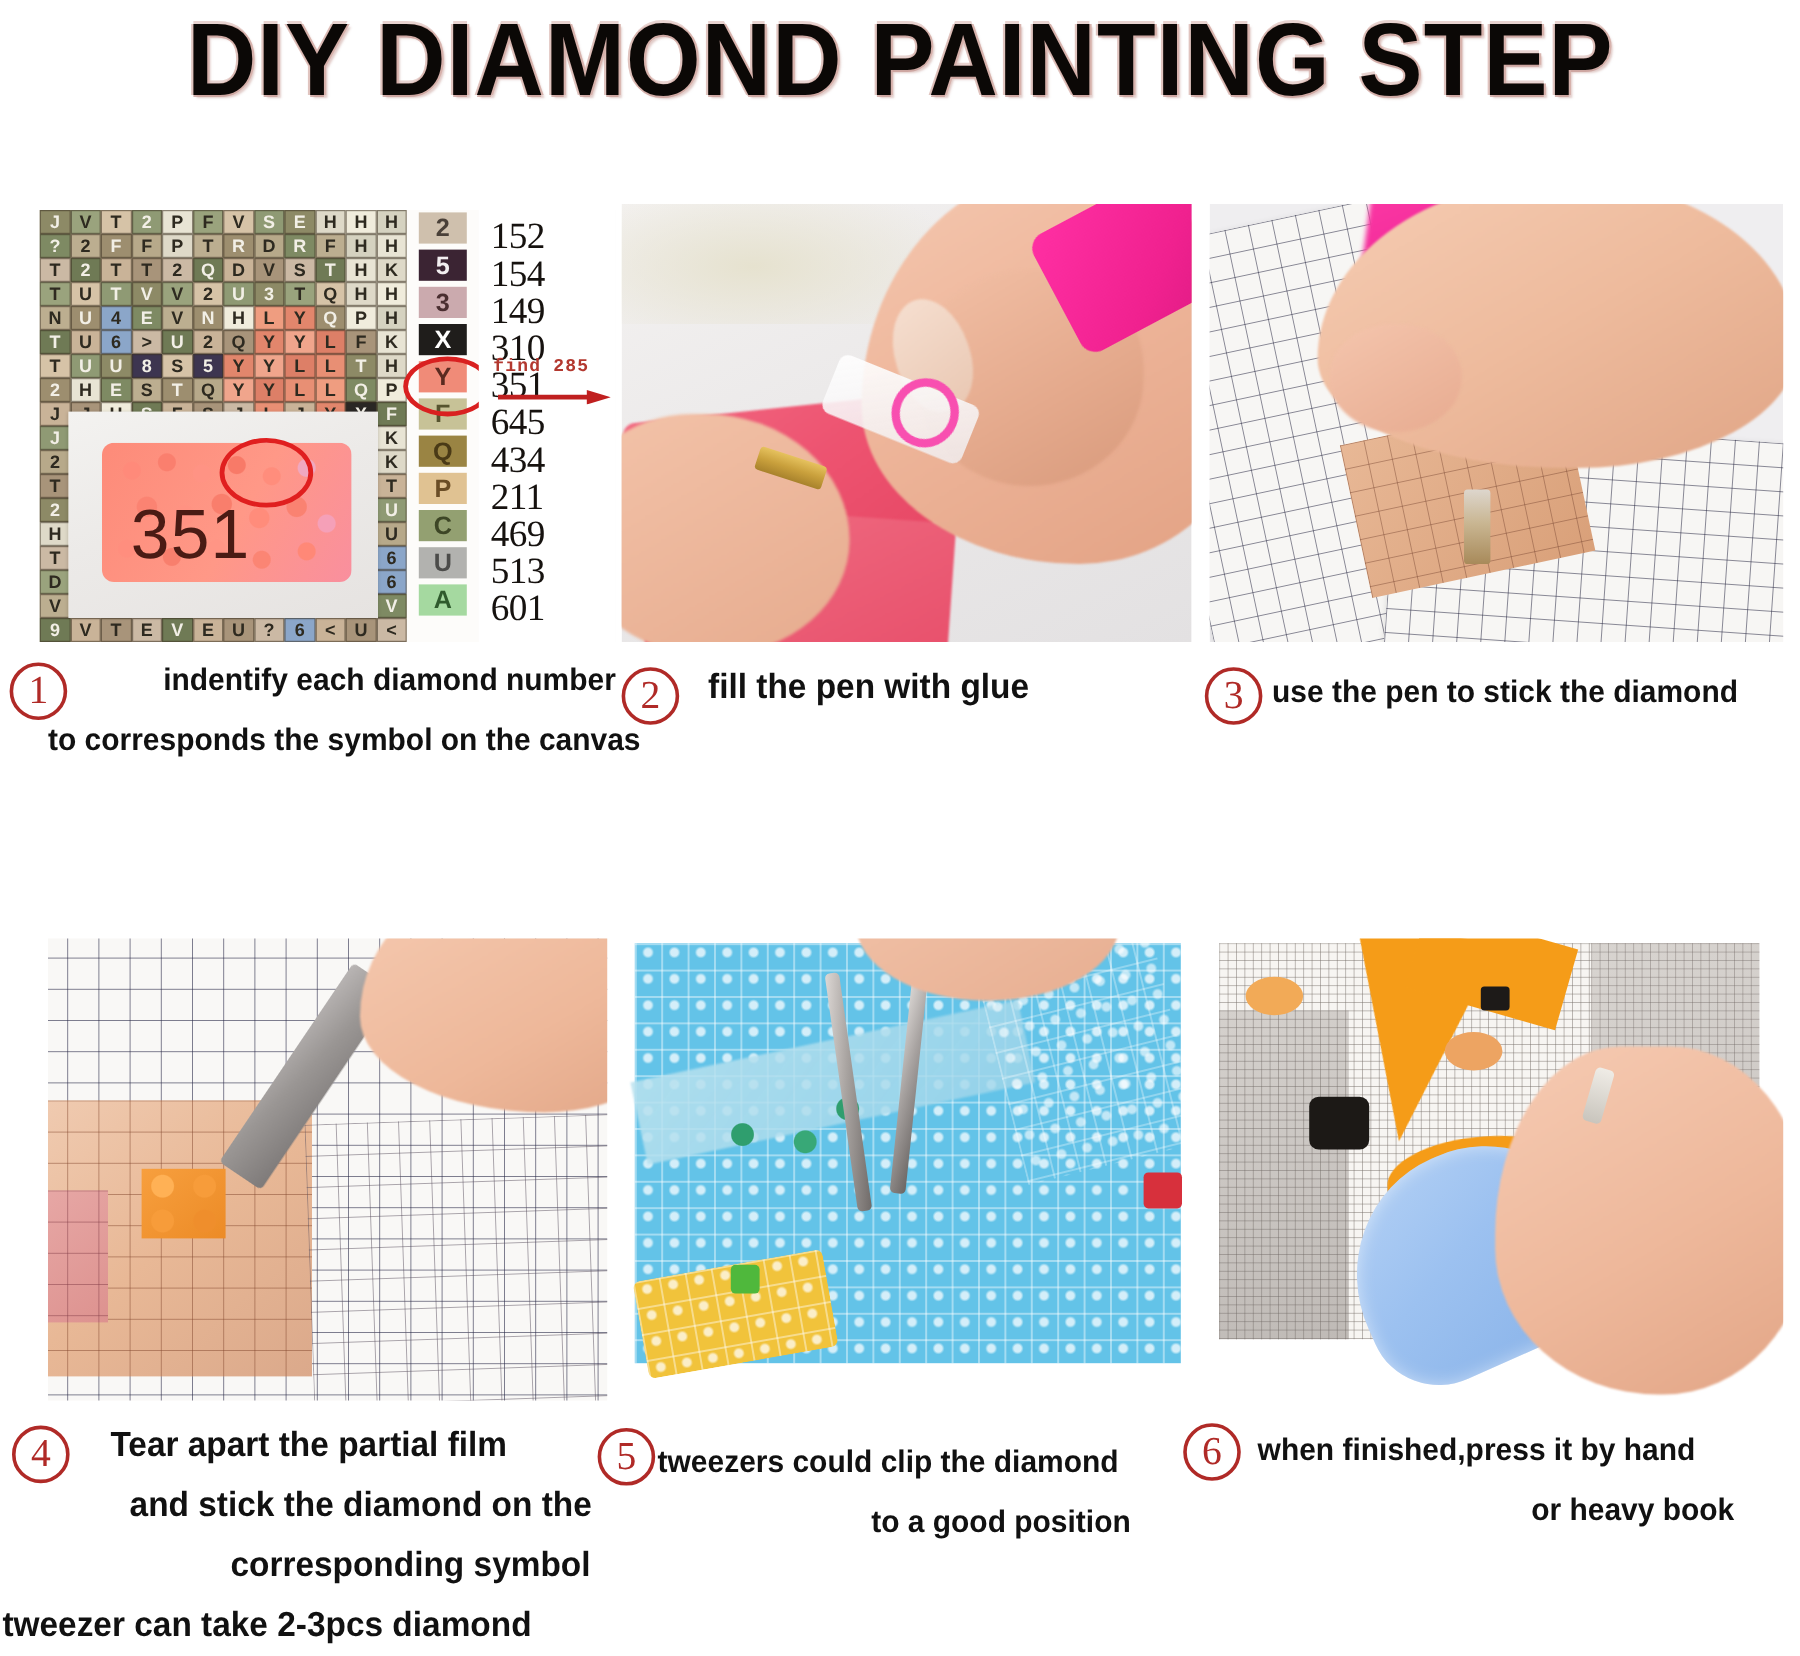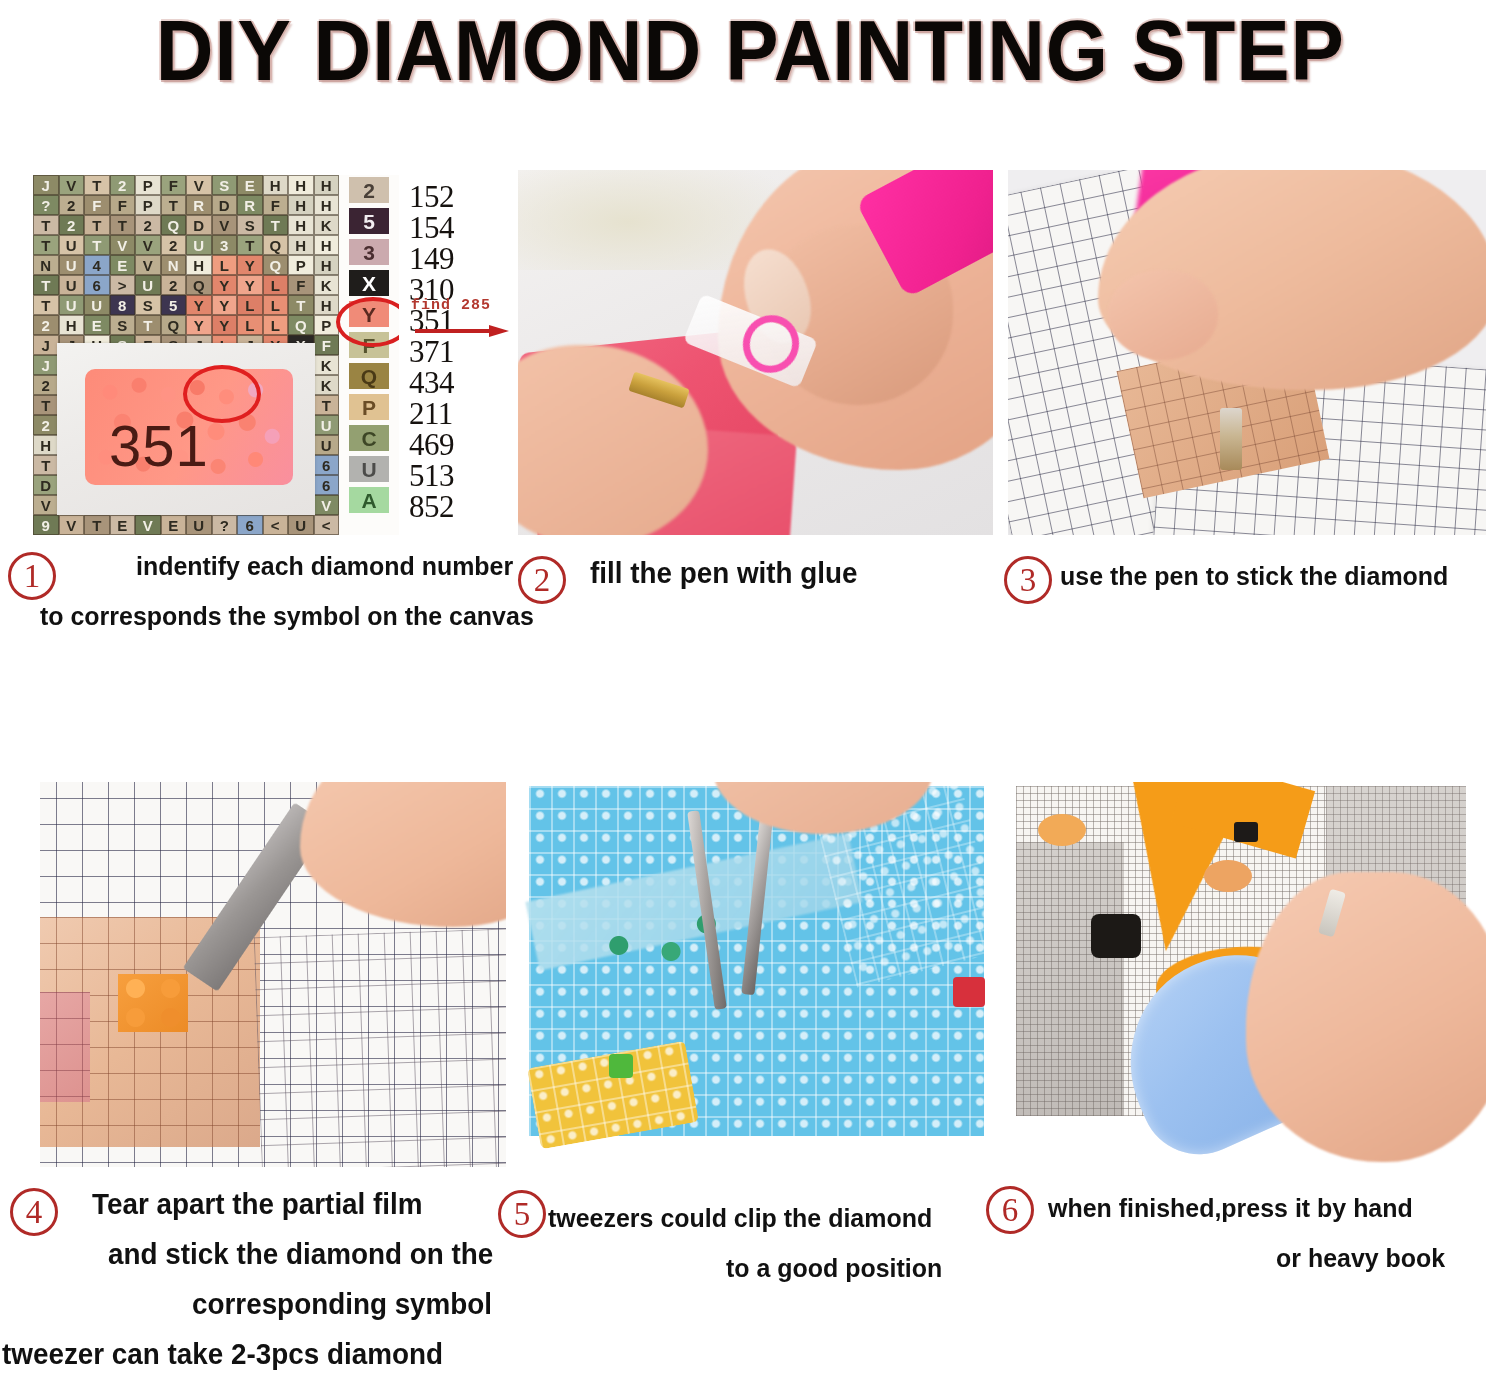--- a/index.html
+++ b/index.html
@@ -724,26 +724,26 @@
       <div id="find-note">find 285</div>
       <svg id="find-arrow" viewBox="0 0 94 12">
         <line x1="0" y1="6" x2="76" y2="6" stroke="#c02020" stroke-width="4"></line>
         <polygon points="74,0 94,6 74,12" fill="#c02020"></polygon>
       </svg>
     <div class="legend-number">152</div>
         <div class="legend-number">154</div>
         <div class="legend-number">149</div>
         <div class="legend-number">310</div>
         <div class="legend-number">351</div>
-        <div class="legend-number">371</div>
+        <div class="legend-number">645</div>
         <div class="legend-number">434</div>
         <div class="legend-number">211</div>
         <div class="legend-number">469</div>
         <div class="legend-number">513</div>
-        <div class="legend-number">852</div>
+        <div class="legend-number">601</div>
       </div>
 
   </div>
 </div>
 
 <div class="panel" id="panel-2">
   <div class="photo">
     <div id="ph2-bg"></div>
     <div id="ph2-blur-top"></div>
     <div id="ph2-glue"></div>

